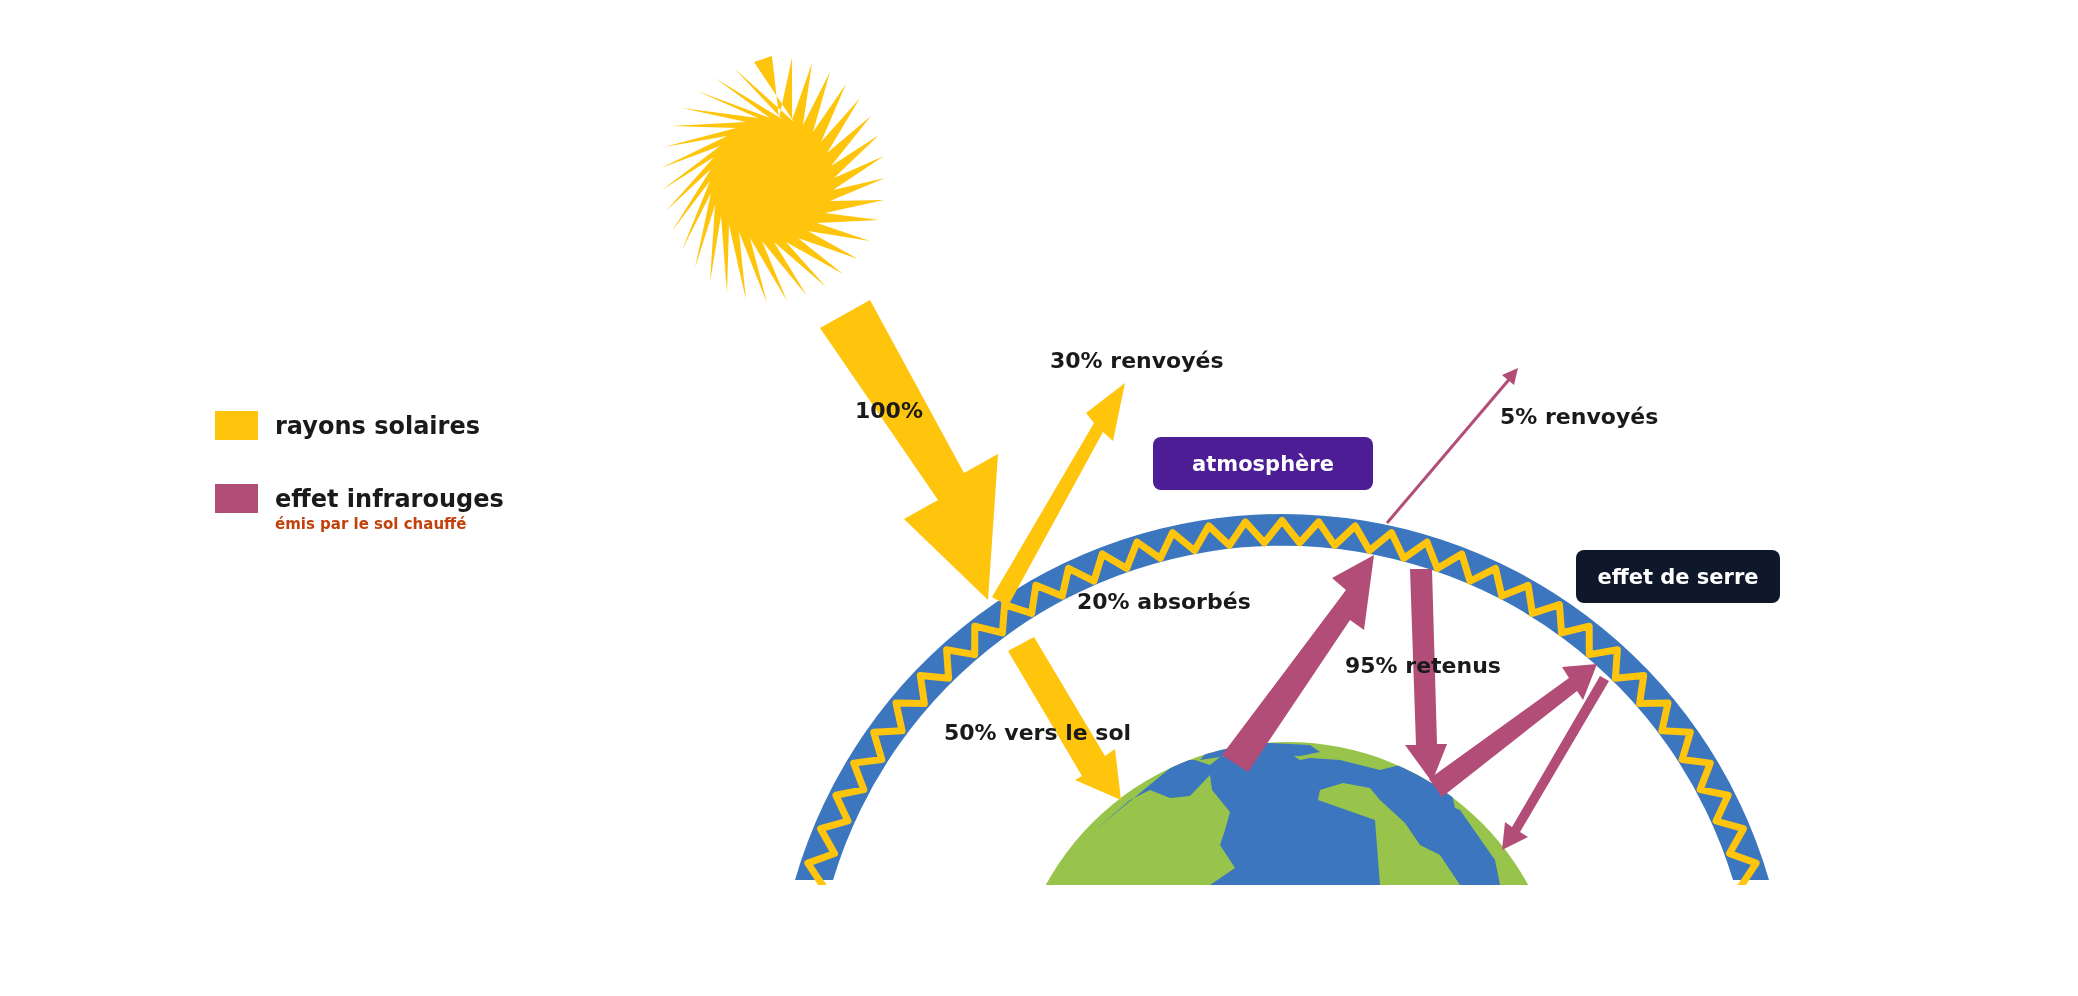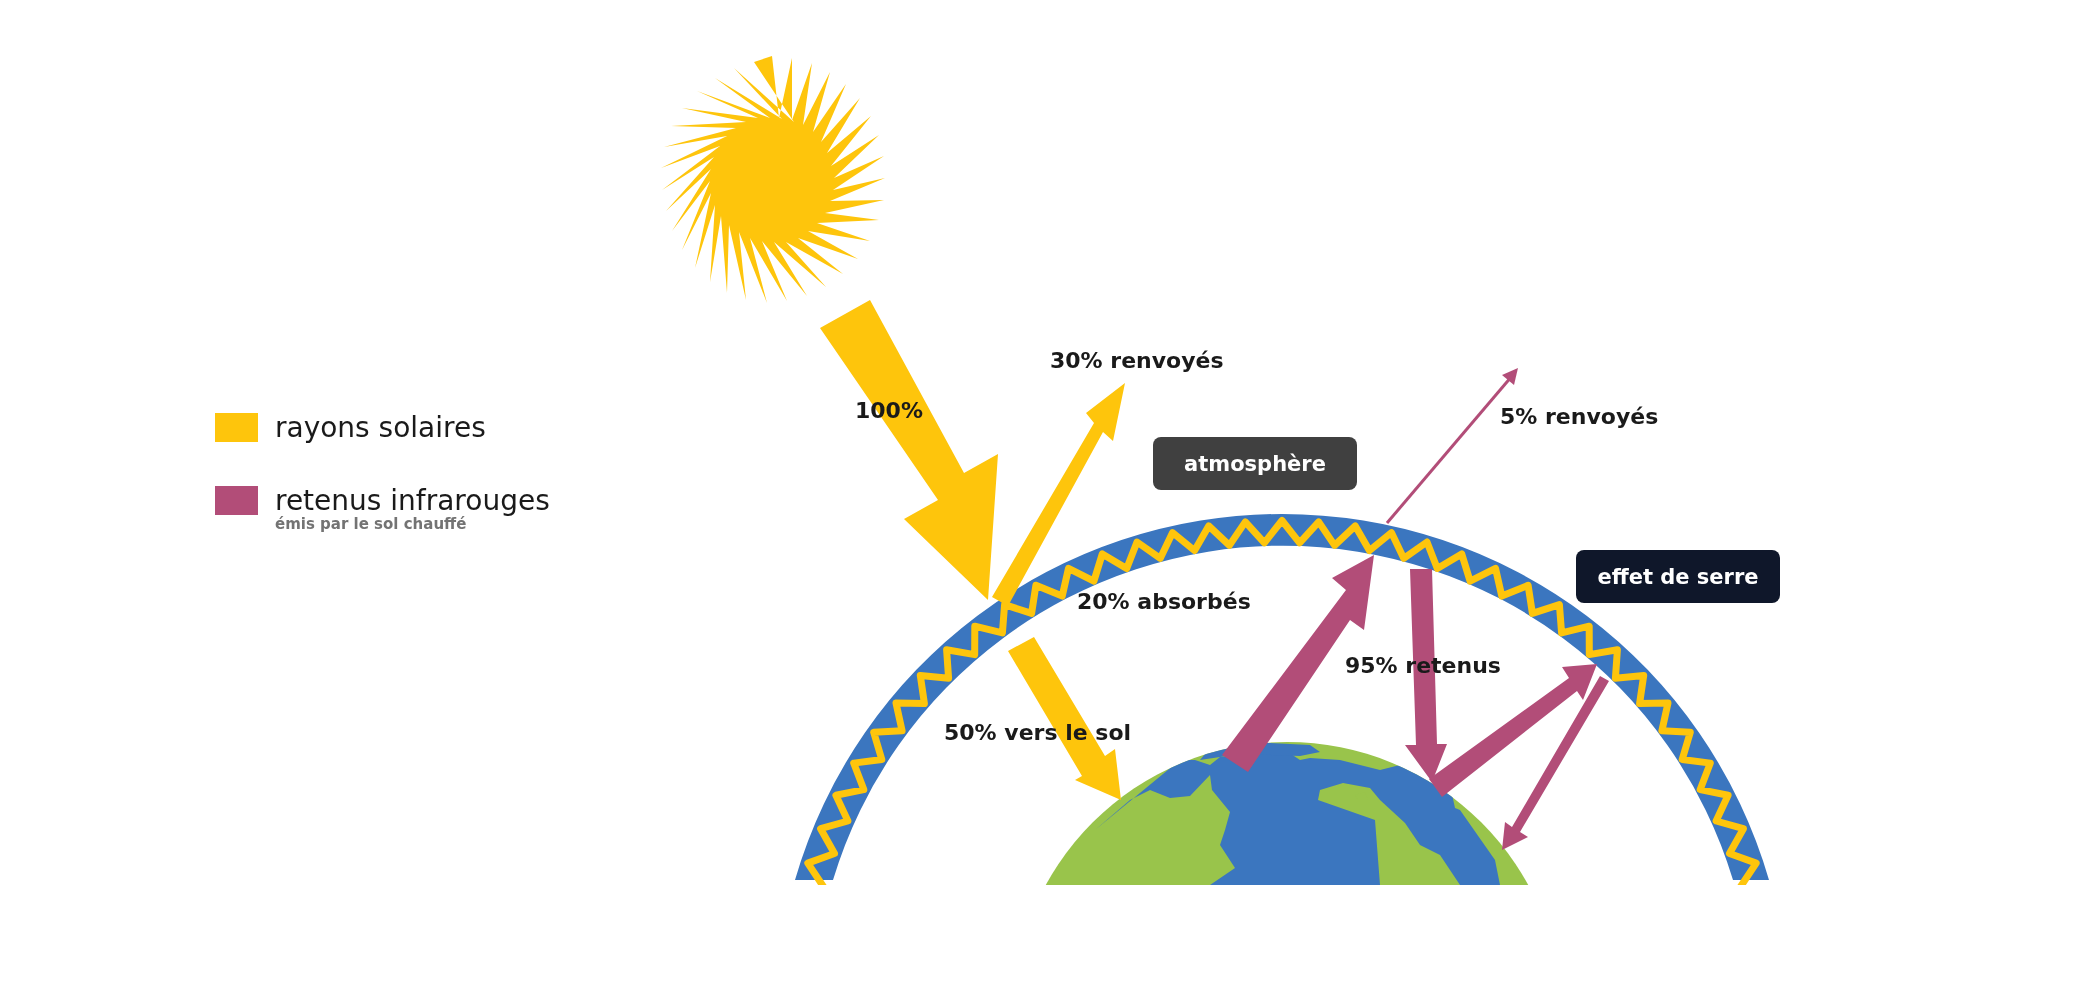--- a/index.html
+++ b/index.html
@@ -2,22 +2,22 @@
 <html><head>
 <meta charset="utf-8">
 <style>
   html, body { margin: 0; padding: 0; background: #ffffff; }
   body { width: 2078px; height: 996px; position: relative; overflow: hidden; font-family: "Liberation Sans", "DejaVu Sans", sans-serif; }
   #diagram { position: absolute; left: 0; top: 0; }
   .lbl { font-family: "DejaVu Sans", sans-serif; font-weight: bold; fill: #1a1a1a; }
   .legend { position: absolute; left: 215px; top: 405px; }
   .legend-row { display: flex; align-items: center; position: absolute; left: 0; white-space: nowrap; }
   .swatch { width: 43px; height: 29px; display: inline-block; }
-  .legend-text { margin-left: 17px; font-family: "DejaVu Sans", sans-serif; font-weight: normal; font-size: 28px; color: #1a1a1a; }
-  .legend-sub { position: absolute; left: 60px; top: 110px; font-family: "DejaVu Sans", sans-serif; font-weight: bold; font-size: 15px; color: #737373; white-space: nowrap; }
+  .legend-text { margin-left: 17px; font-family: "DejaVu Sans", sans-serif; font-weight: bold; font-size: 24px; color: #1a1a1a; }
+  .legend-sub { position: absolute; left: 60px; top: 110px; font-family: "DejaVu Sans", sans-serif; font-weight: bold; font-size: 15px; color: #c2410c; white-space: nowrap; }
   .tag { position: absolute; border-radius: 8px; color: #ffffff; font-family: "DejaVu Sans", sans-serif; font-weight: bold; font-size: 21px; display: flex; align-items: center; justify-content: center; }
 </style>
 </head>
 <body>
 
 <svg id="diagram" width="2078" height="996" viewBox="0 0 2078 996" xmlns="http://www.w3.org/2000/svg">
   <defs>
     <clipPath id="earthClip">
       <rect x="0" y="0" width="2078" height="885"></rect>
     </clipPath>
@@ -59,30 +59,30 @@
   <polygon fill="#b24d78" points="1600,676 1609,681 1520,832 1528,837 1502,850 1505,822 1512,827"></polygon>
 
   <text class="lbl" x="855" y="418" font-size="22">100%</text>
   <text class="lbl" x="1050" y="368" font-size="22">30% renvoyés</text>
   <text class="lbl" x="1077" y="609" font-size="22">20% absorbés</text>
   <text class="lbl" x="944" y="740" font-size="22">50% vers le sol</text>
   <text class="lbl" x="1500" y="424" font-size="22">5% renvoyés</text>
   <text class="lbl" x="1345" y="673" font-size="22">95% retenus</text>
 </svg>
 
-<div class="tag" style="left:1153px; top:437px; width:204px; height:53px; background:#404040;align-items:center;">
+<div class="tag" style="left:1153px; top:437px; width:220px; height:53px; background:#4c1d95;align-items:center;">
   <span>atmosphère</span>
 </div>
 <div class="tag" style="left:1576px; top:550px; width:204px; height:53px; background:#0f172a;">
   <span>effet de serre</span>
 </div>
 
 <div class="legend">
   <div class="legend-row" style="top:6px;">
     <span class="swatch" style="background:#fec50c;"></span>
     <span class="legend-text">rayons solaires</span>
   </div>
   <div class="legend-row" style="top:79px;">
     <span class="swatch" style="background:#b24d78;"></span>
-    <span class="legend-text">retenus infrarouges</span>
+    <span class="legend-text">effet infrarouges</span>
   </div>
   <div class="legend-sub">émis par le sol chauffé</div>
 </div>
 
 </body></html>

